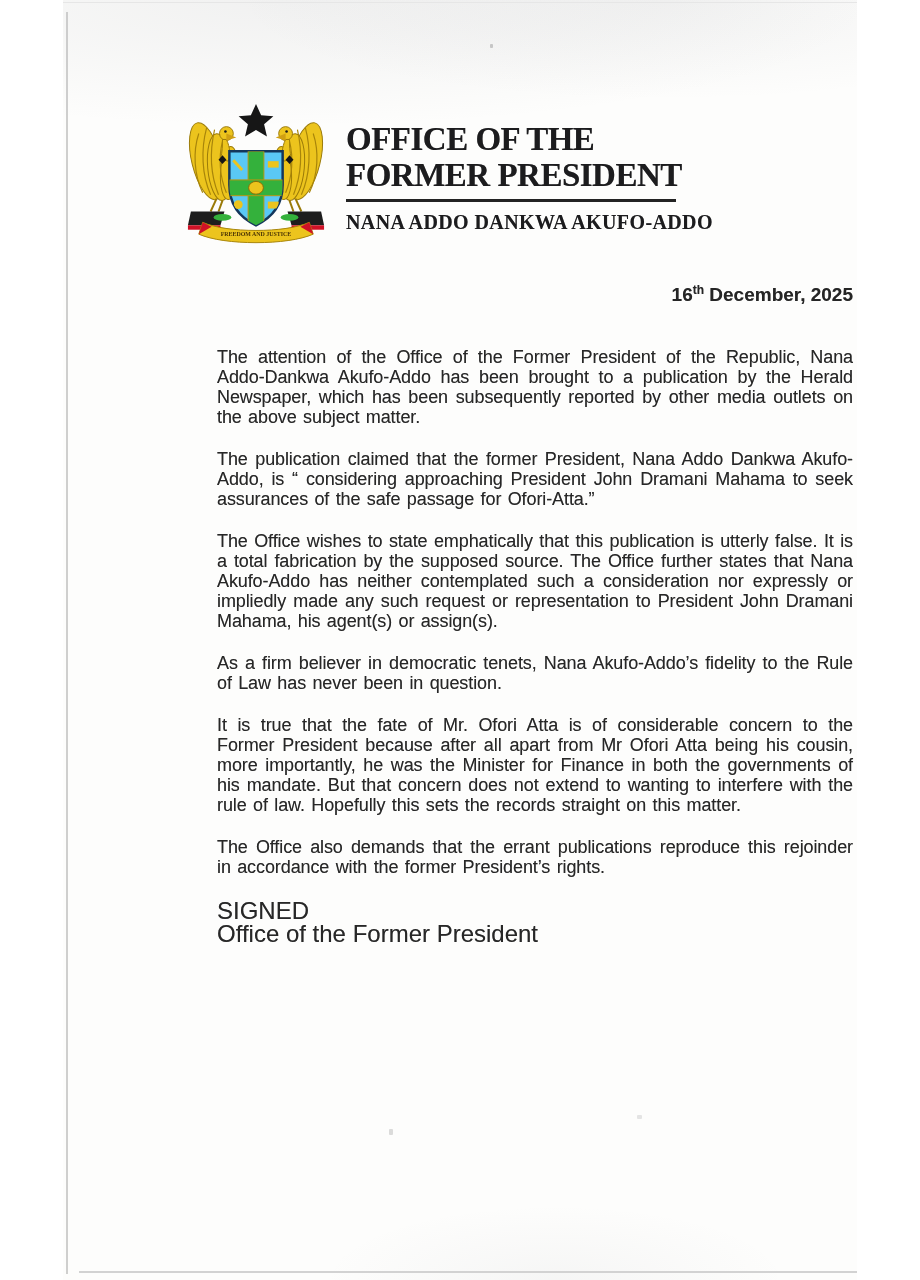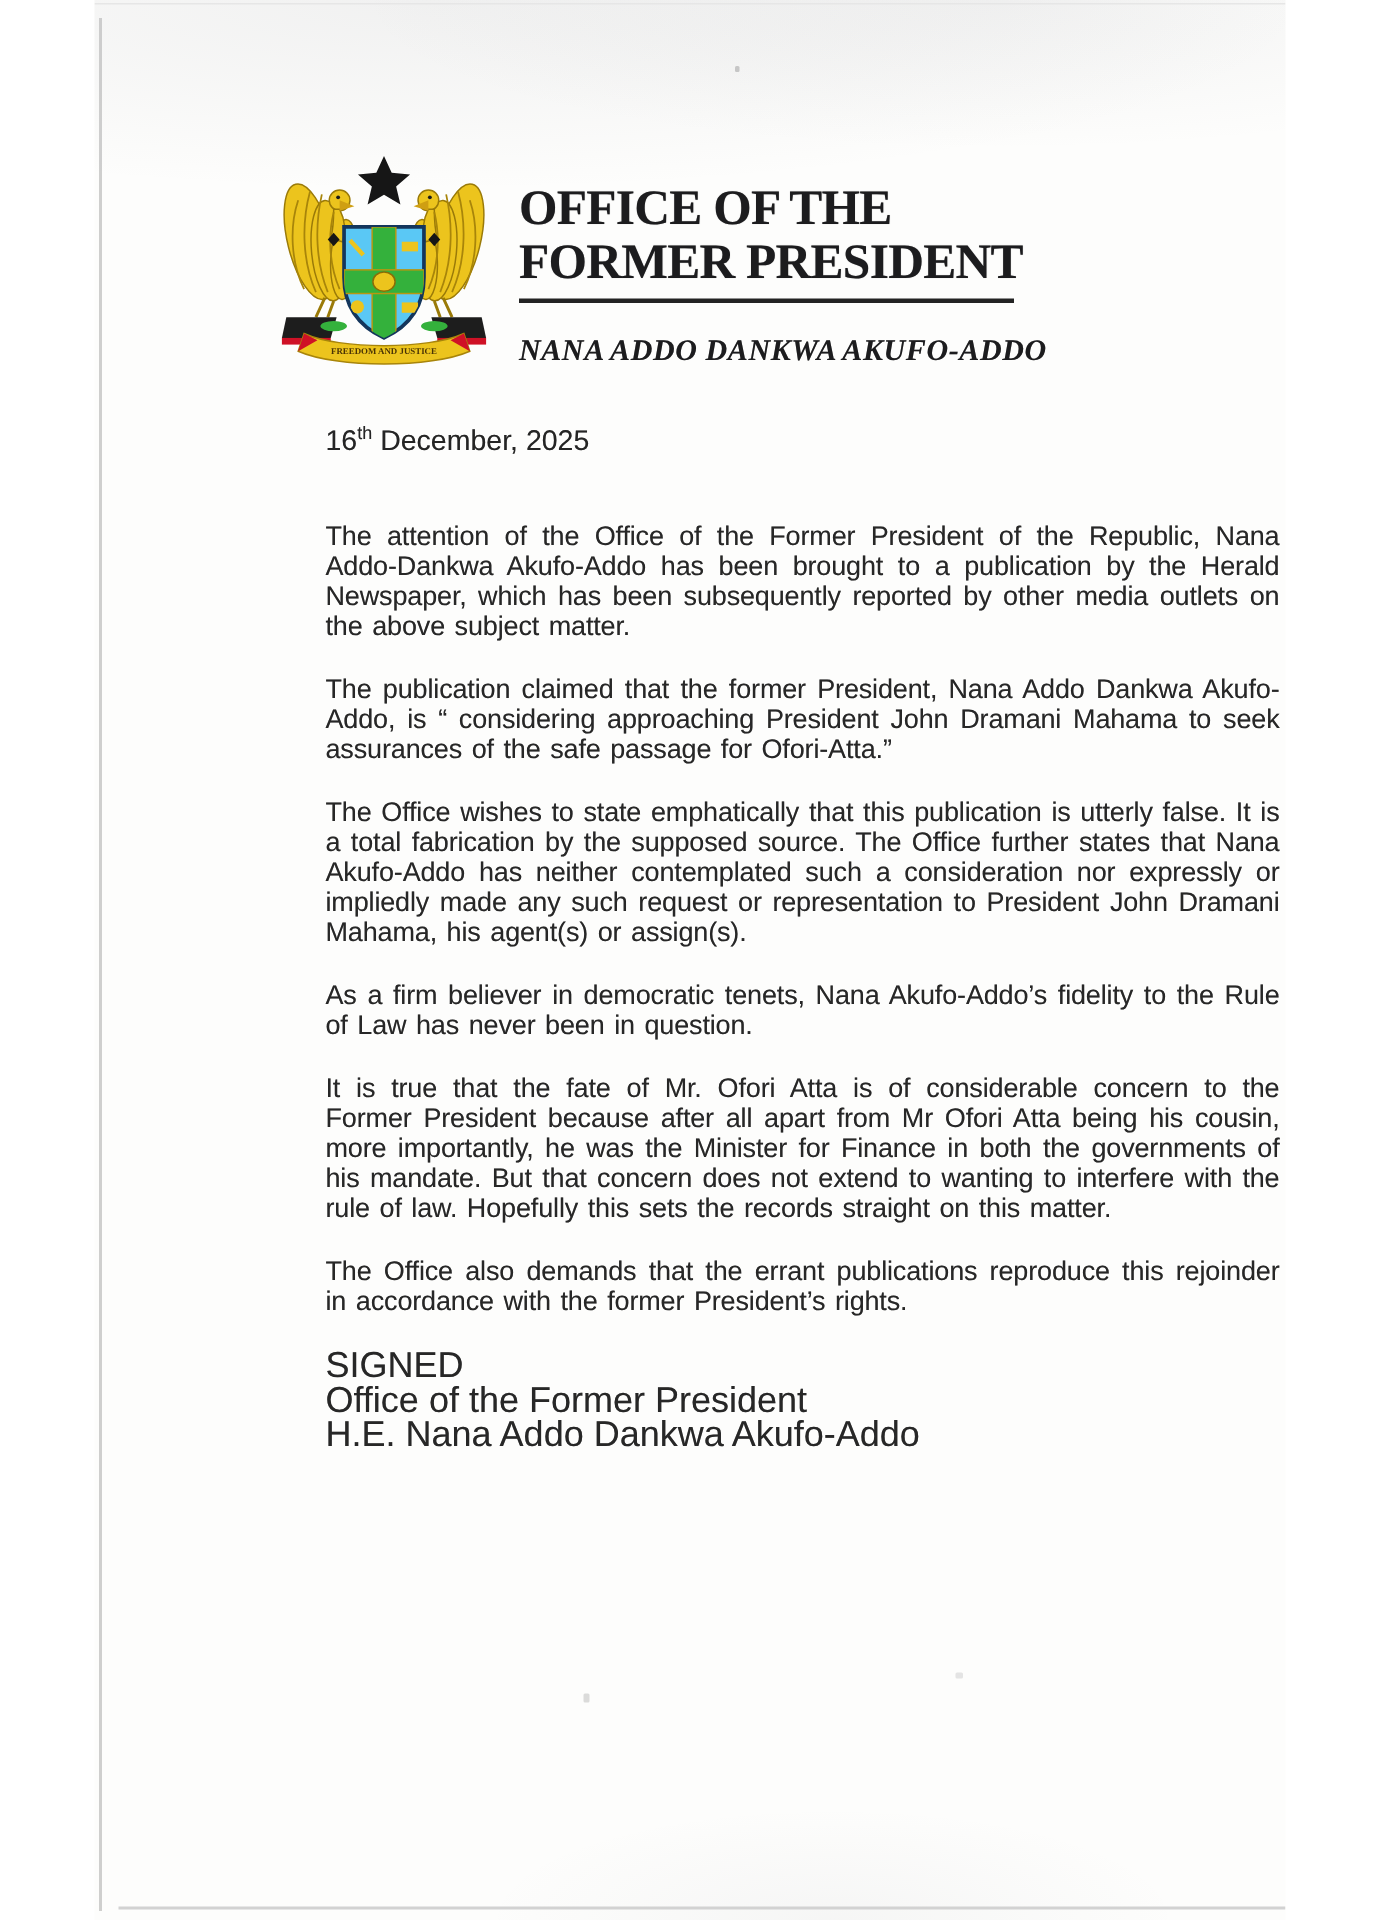--- a/index.html
+++ b/index.html
@@ -31,32 +31,32 @@
   .org-name{
     font-family:"Liberation Serif","DejaVu Serif",serif;
     font-weight:700;color:#1c1c1e;
     font-size:33px;line-height:36px;letter-spacing:-0.5px;
     text-shadow:0 0 .5px rgba(0,0,0,.45);
   }
   .head-divider{width:330px;height:3px;background:#232323;margin-top:6px;}
   .person-name{
     font-family:"Liberation Serif","DejaVu Serif",serif;
     font-weight:700;color:#1c1c1e;
-    font-size:20px;line-height:24px;letter-spacing:.4px;margin-top:20px;
+    font-size:20px;line-height:24px;letter-spacing:.4px;margin-top:8px;
     white-space:nowrap;
     text-shadow:0 0 .4px rgba(0,0,0,.4);
-    font-style:italic;
   }
 
   
   .column{position:absolute;left:154px;top:283px;width:636px;}
   .date-line{
-    text-align:left;font-size:19px;line-height:23px;color:#252525;
+    text-align:right;font-size:19px;line-height:23px;color:#252525;
     margin-bottom:41px;
     text-shadow:0 0 .4px rgba(0,0,0,.35);
+    font-weight:bold;
   }
   .date-line sup{font-size:12px;line-height:0;}
   .title-block{text-align:center;margin-bottom:20px;
     text-shadow:0 0 .4px rgba(0,0,0,.4);}
   .title-heading{
     font-size:20px;line-height:25px;font-weight:700;color:#222;
     text-decoration:underline;text-underline-offset:3px;text-decoration-thickness:2px;
     letter-spacing:.2px;
   }
   .title-sub{
@@ -156,17 +156,16 @@
       <p>The publication claimed that the former President, Nana Addo Dankwa Akufo-Addo, is “ considering approaching President John Dramani Mahama to seek assurances of the safe passage for Ofori-Atta.”</p>
       <p>The Office wishes to state emphatically that this publication is utterly false. It is a total fabrication by the supposed source. The Office further states that Nana Akufo-Addo has neither contemplated such a consideration nor expressly or impliedly made any such request or representation to President John Dramani Mahama, his agent(s) or assign(s).</p>
       <p>As a firm believer in democratic tenets, Nana Akufo-Addo’s fidelity to the Rule of Law has never been in question.</p>
       <p>It is true that the fate of Mr. Ofori Atta is of considerable concern to the Former President because after all apart from Mr Ofori Atta being his cousin, more importantly, he was the Minister for Finance in both the governments of his mandate. But that concern does not extend to wanting to interfere with the rule of law. Hopefully this sets the records straight on this matter.</p>
       <p>The Office also demands that the errant publications reproduce this rejoinder in accordance with the former President’s rights.</p>
     </div>
 
     <div class="sig-block">
       <div>SIGNED</div>
       <div>Office of the Former President</div>
-      <div>H.E. Nana Addo Dankwa Akufo-Addo</div>
     </div>
 
   </div>
 </div>
 
 </body></html>

